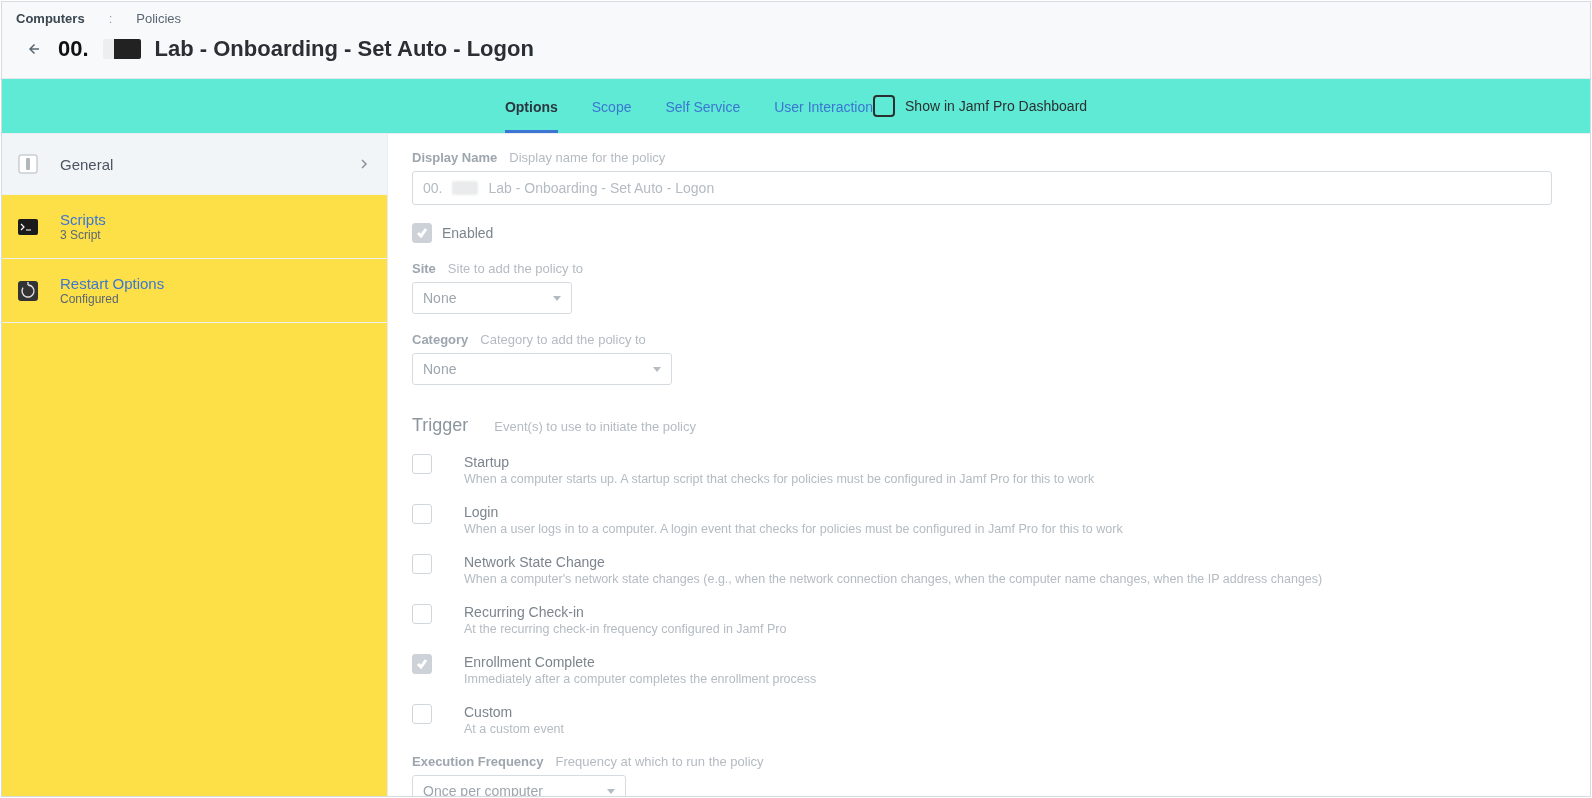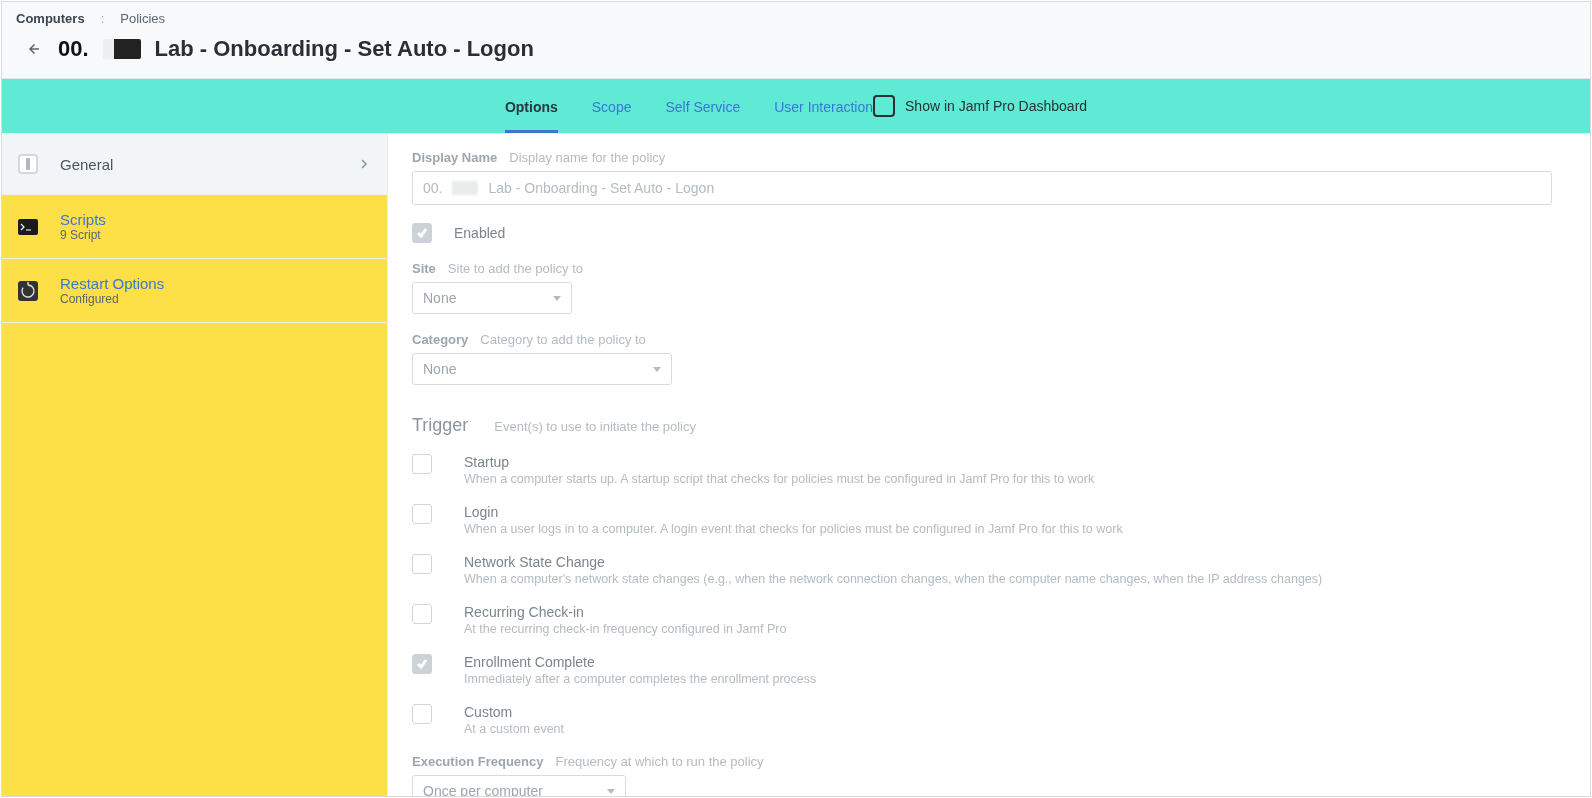--- a/index.html
+++ b/index.html
@@ -1,19 +1,19 @@
 <!DOCTYPE html>
 <html><head>
 <meta charset="utf-8">
 <style>
   * { box-sizing: border-box; margin: 0; padding: 0; }
   html, body { width: 1592px; height: 798px; font-family: -apple-system, "Helvetica Neue", Arial, sans-serif; background: #fff; color: #5a6772; }
   .frame { width: 1590px; height: 796px; border: 1px solid #d6dbe0; margin: 1px; overflow: hidden; display: flex; flex-direction: column; }
   
-  .crumb { display:flex; align-items:center; gap:16px; padding:9px 14px 4px 14px; font-size:13px; background:#f7f9fb;}
+  .crumb { display:flex; align-items:center; gap:24px; padding:9px 14px 4px 14px; font-size:13px; background:#f7f9fb;}
   .crumb .strong { font-weight:600; color:#3a4650;}
   .crumb .colon { color:#9aa3ad;}
   .crumb .page { color:#5a6772;}
   
   .titlebar { display:flex; align-items:center; gap:14px; padding:6px 14px 16px 20px; background:#f7f9fb; border-bottom:1px solid #e4e7eb;}
   .back { width:22px; height:22px; display:flex; align-items:center; justify-content:center; cursor:pointer;}
   .back svg { width:18px; height:18px; stroke:#5a6772; fill:none; stroke-width:2;}
   .title-prefix { font-size:22px; font-weight:700; color:#111;}
   .redact { display:inline-block; width:38px; height:20px; background:linear-gradient(90deg,#eceeef 0 30%, #222 30% 100%); border-radius:2px; vertical-align:middle;}
   .page-title { font-size:22px; font-weight:700; color:#2b2f33;}
@@ -38,21 +38,21 @@
   .chev { width:10px; height:10px;}
   
   .main { flex:1; overflow:auto; padding:16px 24px 30px 24px;}
   .field-label-row { display:flex; align-items:baseline; gap:12px; margin-bottom:6px;}
   .field-label { font-size:13px; font-weight:700; color:#9da6ae;}
   .field-hint { font-size:13px; color:#b4bbc1;}
   .biginput { width:100%; max-width:1140px; height:34px; border:1px solid #d6dbe0; border-radius:3px; display:flex; align-items:center; padding:0 10px; gap:10px; background:#fff;}
   .biginput .pre { font-size:14px; color:#b4bbc1;}
   .biginput .blur { width:26px; height:14px; background:#e9ebed; filter:blur(1px); border-radius:2px;}
   .biginput .val { font-size:14px; color:#b4bbc1;}
-  .row-enabled { display:flex; align-items:center; gap:22px; margin:18px 0 18px 0;}
+  .row-enabled { display:flex; align-items:center; gap:10px; margin:18px 0 18px 0;}
   .check { width:20px; height:20px; border-radius:3px; border:1px solid #d0d6db; display:flex; align-items:center; justify-content:center;}
   .check.on { background:#ccd2d7; border-color:#ccd2d7;}
   .check.on svg { width:12px; height:12px; stroke:#fff; fill:none; stroke-width:3;}
   .site-block { margin-bottom:18px;}
   .select { height:32px; border:1px solid #d6dbe0; border-radius:3px; background:#fff; display:flex; align-items:center; justify-content:space-between; padding:0 10px; color:#9da6ae; font-size:14px;}
   .select.sm { width:160px;}
   .select.md { width:260px;}
   .select.lg { width:214px;}
   .caret { width:0; height:0; border-left:4px solid transparent; border-right:4px solid transparent; border-top:5px solid #b4bbc1;}
   .section-title { font-size:18px; color:#8c969e; margin:12px 0 4px; font-weight:400;}
@@ -113,21 +113,21 @@
       </div>
       <div class="side-item">
         <div class="side-icon">
           <svg width="24" height="24" viewBox="0 0 24 24">
               <rect x="2" y="4" width="20" height="16" rx="2" fill="#1b1b1b"></rect>
               <path d="M5 9l3 3-3 3M10 15h5" stroke="#fff" stroke-width="1.2" fill="none"></path>
             </svg>
         </div>
         <div class="side-text">
           <span class="side-title">Scripts</span>
-          <span class="side-sub">9 Script</span>
+          <span class="side-sub">3 Script</span>
         </div>
       </div>
       <div class="side-item">
         <div class="side-icon">
           <svg width="24" height="24" viewBox="0 0 24 24">
               <rect x="2" y="2" width="20" height="20" rx="3" fill="#333"></rect>
               <path d="M12 6a6 6 0 1 1-5 2.7M12 6V3m0 3l3 1" stroke="#ddd" fill="none" stroke-width="1.4"></path>
             </svg>
         </div>
         <div class="side-text">

